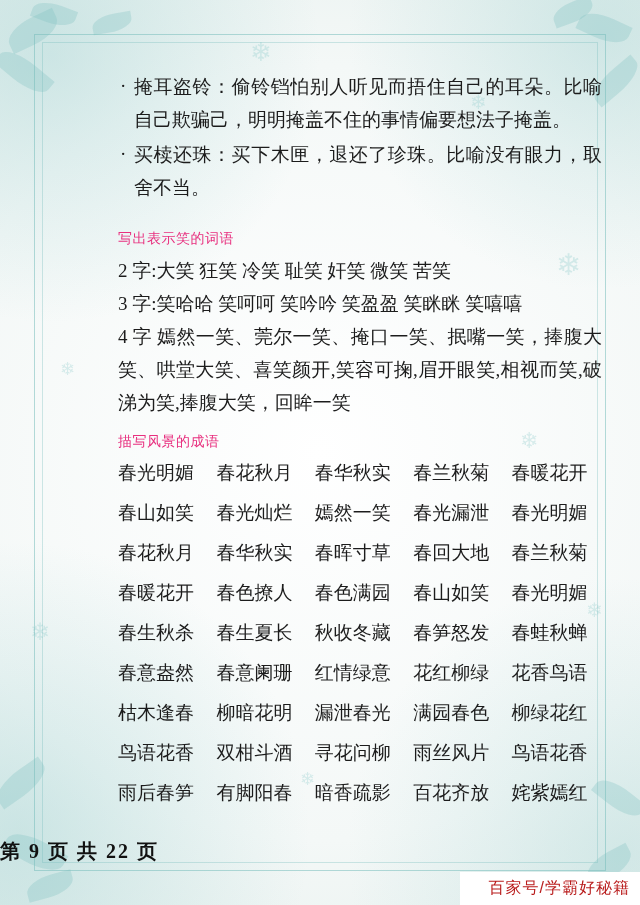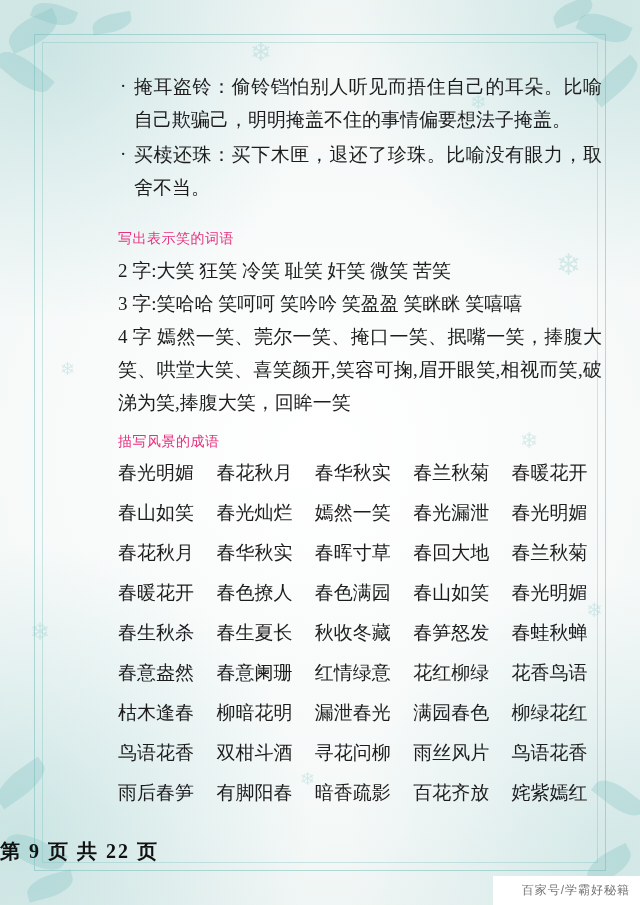--- a/index.html
+++ b/index.html
@@ -132,22 +132,22 @@
     letter-spacing: 2px;
     color: #111;
     font-family: "Liberation Serif", "DejaVu Serif", serif;
   }
 
   .watermark {
     position: absolute;
     right: 0;
     bottom: 0;
     background: #ffffff;
-    color: #737373;
-    font-size: 12px;
+    color: #b91c1c;
+    font-size: 16px;
     font-family: "Liberation Sans", "DejaVu Sans", sans-serif;
     padding: 6px 10px 6px 29px;
     letter-spacing: 1px;
   }
 </style>
 </head>
 <body>
 
 <div class="page">
 

